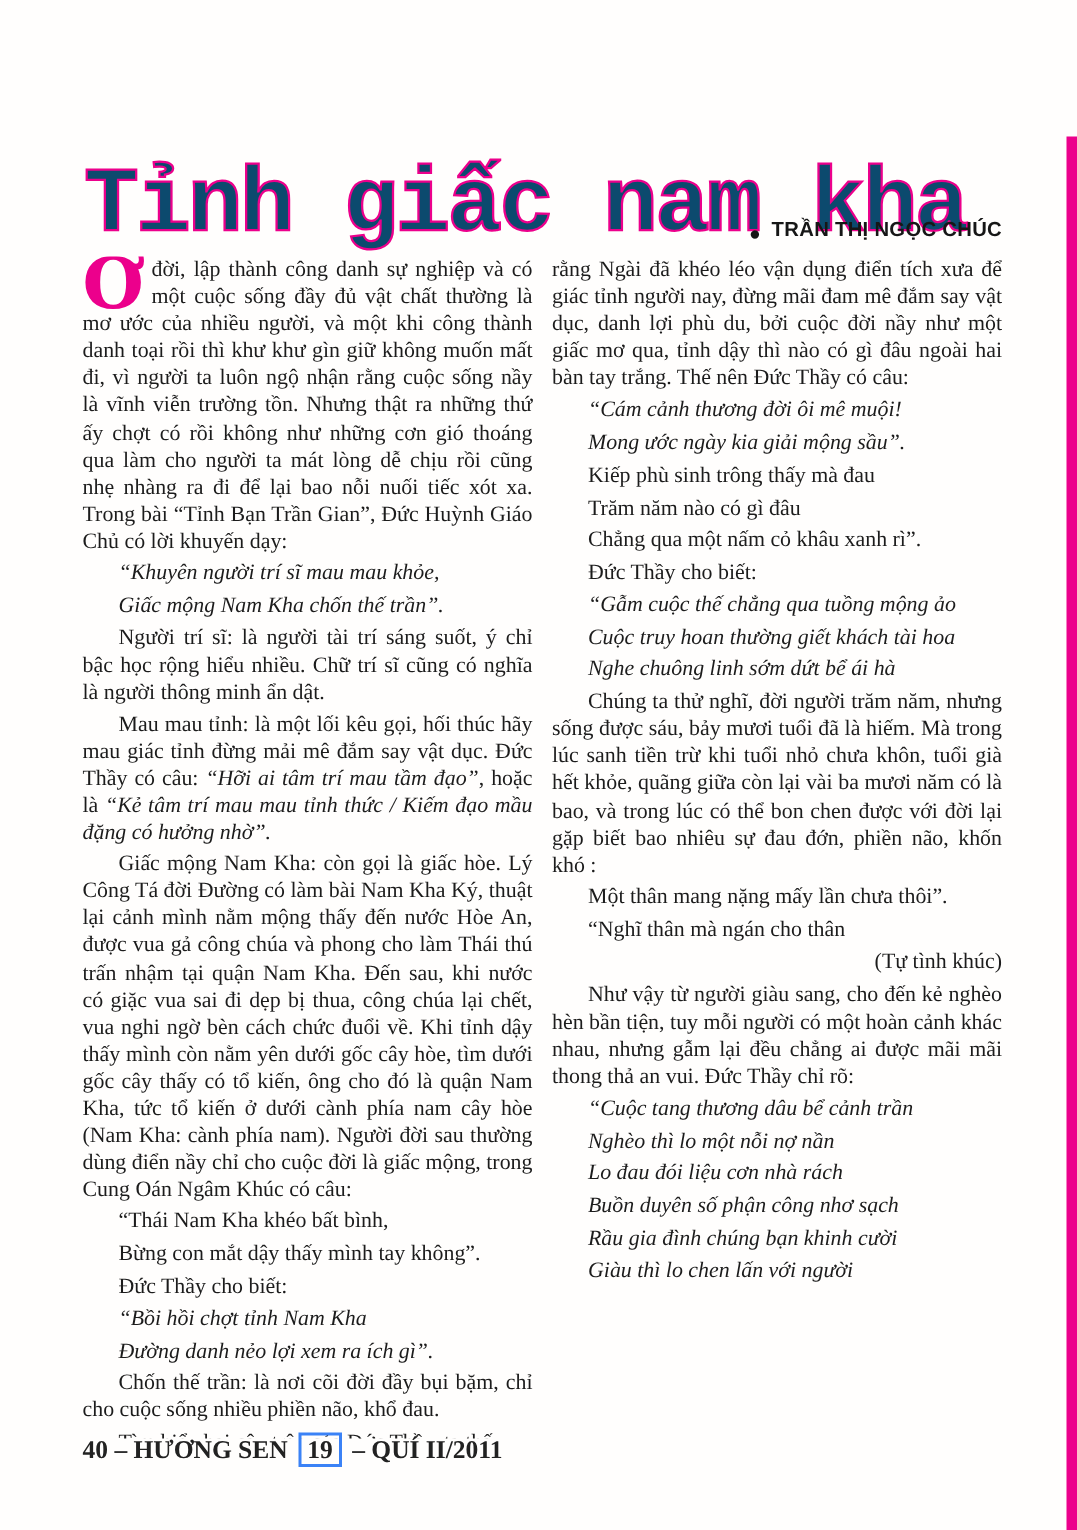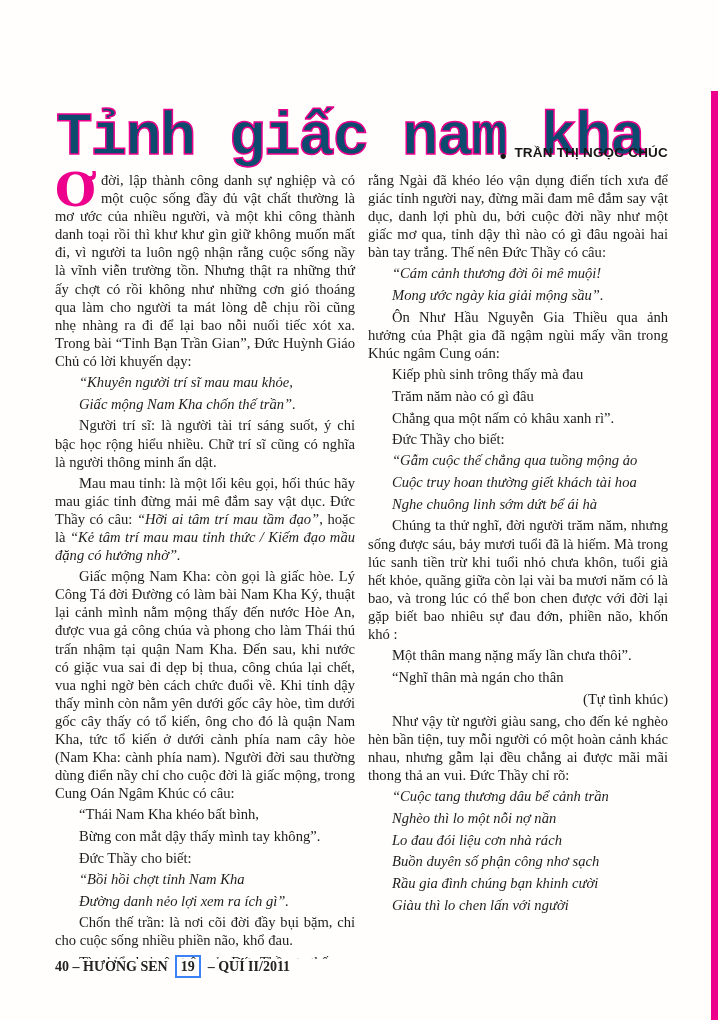--- a/index.html
+++ b/index.html
@@ -30,21 +30,21 @@
   .para.indent{text-indent:24px;}
   .dropcap{
     float:left;font-size:47px;line-height:35px;font-weight:bold;
     color:#EC008C;margin:1px 5px 0 0;font-family:"DejaVu Serif",serif;
   }
   .verse{margin:0 0 2.5px 0;padding-left:24px;text-align:left;line-height:19.2px;}
   .it{font-style:italic;}
   .attribution{text-align:right;margin:0 0 3px 0;line-height:19.2px;}
   .footer{
     position:absolute;left:55px;top:955px;
-    font-weight:bold;font-size:14px;color:#222;
+    font-weight:bold;font-size:17px;color:#222;
     display:flex;align-items:center;gap:7px;
   }
   .issue-box{
     border:2px solid #3b82f6;padding:0 4px;line-height:19px;display:inline-block;
   }
   .accent-bar{
     position:absolute;right:0;top:91px;bottom:0;width:7px;background:#EC008C;
   }
 </style>
 </head>
@@ -72,21 +72,20 @@
         <p class="para indent"><span>Đức Thầy cho biết:</span></p>
         <p class="verse it">“Bồi hồi chợt tỉnh Nam Kha</p>
         <p class="verse it">Đường danh nẻo lợi xem ra ích gì”.</p>
         <p class="para indent"><span>Chốn thế trần: là nơi cõi đời đầy bụi bặm, chỉ cho cuộc sống nhiều phiền não, khổ đau.</span></p>
         <p class="para indent"><span>Tìm hiểu hai câu trên của Đức Thầy, ta thấy</span></p>
       </div>
     <div class="col" id="col-right">
         <p class="para"><span>rằng Ngài đã khéo léo vận dụng điển tích xưa để giác tỉnh người nay, đừng mãi đam mê đắm say vật dục, danh lợi phù du, bởi cuộc đời nầy như một giấc mơ qua, tỉnh dậy thì nào có gì đâu ngoài hai bàn tay trắng. Thế nên Đức Thầy có câu:</span></p>
         <p class="verse it">“Cám cảnh thương đời ôi mê muội!</p>
         <p class="verse it">Mong ước ngày kia giải mộng sầu”.</p>
-        <p class="para indent"><span>Ôn Như Hầu Nguyễn Gia Thiều qua ảnh hưởng của Phật gia đã ngậm ngùi mấy vần trong Khúc ngâm Cung oán:</span></p>
         <p class="verse">Kiếp phù sinh trông thấy mà đau</p>
         <p class="verse">Trăm năm nào có gì đâu</p>
         <p class="verse">Chẳng qua một nấm cỏ khâu xanh rì”.</p>
         <p class="para indent"><span>Đức Thầy cho biết:</span></p>
         <p class="verse it">“Gẫm cuộc thế chẳng qua tuồng mộng ảo</p>
         <p class="verse it">Cuộc truy hoan thường giết khách tài hoa</p>
         <p class="verse it">Nghe chuông linh sớm dứt bể ái hà</p>
         <p class="para indent"><span>Chúng ta thử nghĩ, đời người trăm năm, nhưng sống được sáu, bảy mươi tuổi đã là hiếm. Mà trong lúc sanh tiền trừ khi tuổi nhỏ chưa khôn, tuổi già hết khỏe, quãng giữa còn lại vài ba mươi năm có là bao, và trong lúc có thể bon chen được với đời lại gặp biết bao nhiêu sự đau đớn, phiền não, khốn khó :</span></p>
         <p class="verse">Một thân mang nặng mấy lần chưa thôi”.</p>
         <p class="verse">“Nghĩ thân mà ngán cho thân</p>

